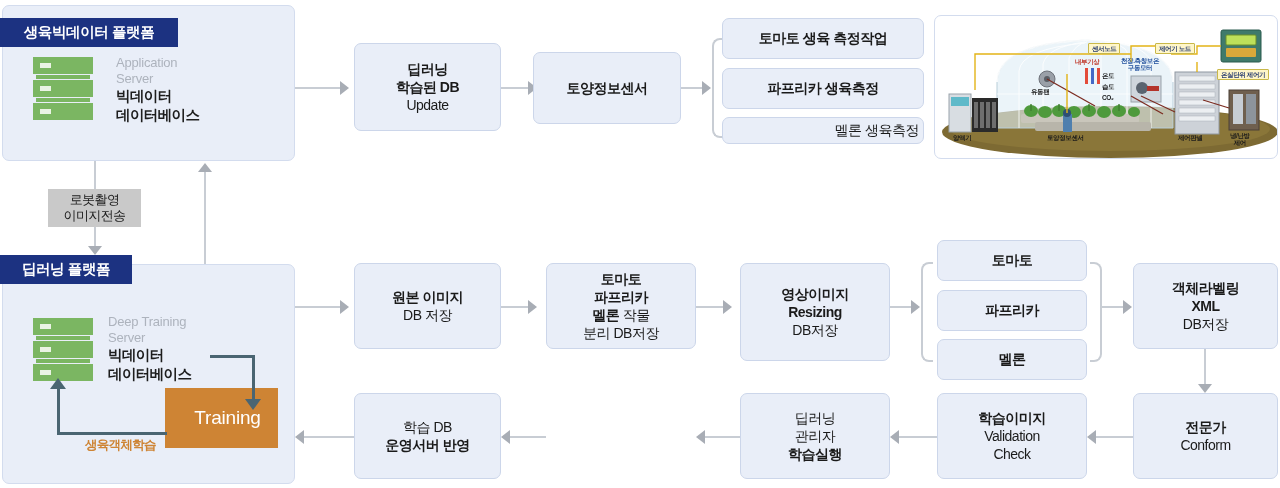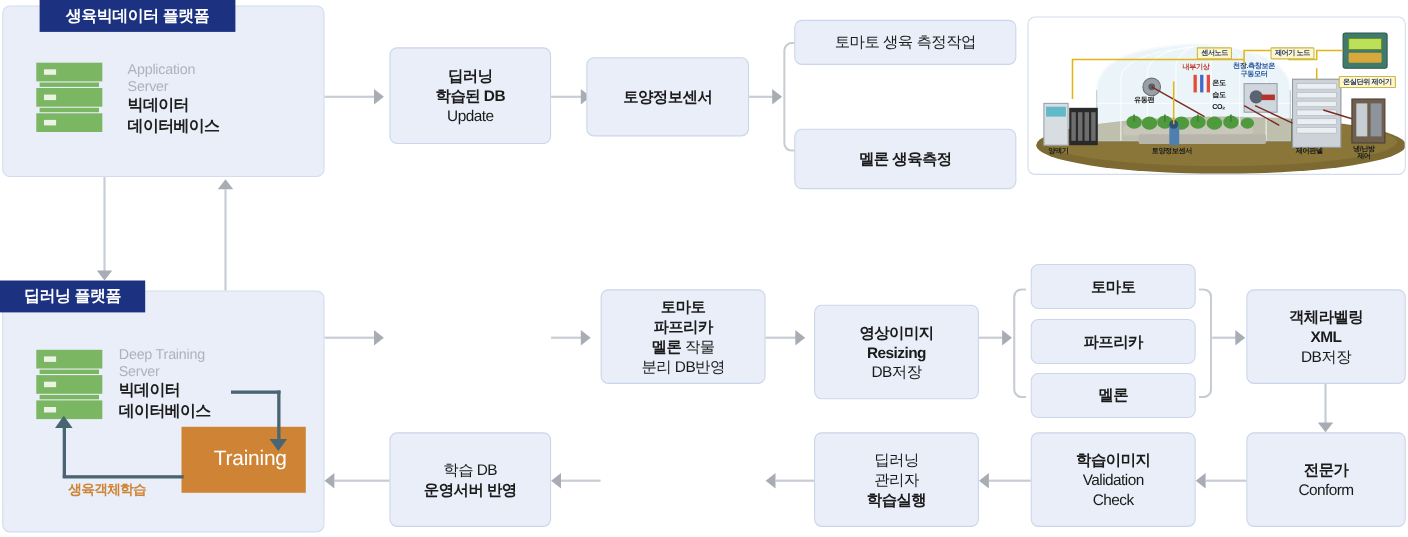--- a/index.html
+++ b/index.html
@@ -105,21 +105,21 @@
     padding:1px 3px;white-space:nowrap;border-radius:1px;line-height:1.1;
   }
   .gh-txt{position:absolute;font-size:6.5px;font-weight:bold;letter-spacing:-0.4px;white-space:nowrap;line-height:1.1;}
 </style>
 </head>
 <body>
 
 <div id="stage">
 
   <div class="panel" style="left:2px;top:5px;width:293px;height:156px;"></div>
-  <div class="panel-title" style="left:0px;top:0px;width:178px;height:29px;margin-left:36px;">생육빅데이터 플랫폼</div>
+  <div class="panel-title" style="left:0px;top:18px;width:178px;height:29px;">생육빅데이터 플랫폼</div>
 
   <div class="server-icon" style="left:33px;top:57px;">
     <div class="slab" style="top:0px;">
         <i></i>
       </div>
     <div class="rail" style="top:18px;"></div>
     <div class="slab" style="top:23px;">
         <i></i>
       </div>
     <div class="rail" style="top:41px;"></div>
@@ -156,24 +156,26 @@
   <div class="training" style="left:165px;top:388px;width:101px;height:60px;padding-left:12px;">Training</div>
 
   <div class="dline-h" style="left:210px;top:355px;width:45px;"></div>
   <div class="dline-v" style="left:210px;top:355px;height:0px;"></div>
   <div class="dline-v" style="left:252px;top:355px;height:44px;"></div>
   <div class="dar-d" style="left:245px;top:399px;"></div>
 
   <div class="dline-h" style="left:57px;top:432px;width:110px;"></div>
   <div class="dline-v" style="left:57px;top:388px;height:46px;"></div>
   <div class="dar-u" style="left:50px;top:378px;"></div>
-  <div class="loop-label" style="left:62px;top:437px;text-align:right;">생육객체학습</div>
+  <div class="loop-label" style="left:85px;top:437px;text-align:right;">생육객체학습</div>
 
   <div class="vline" style="left:94px;top:161px;height:92px;"></div>
   <div class="ar-d" style="left:88px;top:246px;"></div>
+  <div class="tag" style="left:48px;top:189px;width:93px;height:38px;">로봇촬영
+이미지전송</div>
 
   <div class="vline" style="left:204px;top:172px;height:92px;"></div>
   <div class="ar-u" style="left:198px;top:163px;"></div>
 
   <div class="hline" style="left:295px;top:87px;width:45px;"></div>
   <div class="ar-r" style="left:340px;top:81px;"></div>
 
   <div class="box" style="left:354px;top:43px;width:147px;height:88px;">
     <span>
       <span class="ln b">딥러닝</span>
@@ -188,24 +190,27 @@
   <div class="box" style="left:533px;top:52px;width:148px;height:72px;">
     <span>
       <span class="ln b">토양정보센서</span>
     </span>
   </div>
 
   <div class="hline" style="left:681px;top:87px;width:22px;"></div>
   <div class="ar-r" style="left:702px;top:81px;"></div>
   <div class="bracket left" style="left:712px;top:38px;width:12px;height:100px;"></div>
 
-  <div class="box" style="left:722px;top:18px;width:202px;height:41px;font-weight:normal;">
+  <div class="box" style="left:722px;top:18px;width:202px;height:41px;font-weight:bold;">
     <span class="ln">토마토 생육 측정작업</span>
   </div>
-  <div class="box" style="left:722px;top:117px;width:202px;height:55px;font-weight:bold;">
+  <div class="box" style="left:722px;top:68px;width:202px;height:41px;font-weight:bold;">
+    <span class="ln">파프리카 생육측정</span>
+  </div>
+  <div class="box" style="left:722px;top:117px;width:202px;height:27px;font-weight:normal;justify-content:flex-end;">
     <span class="ln">멜론 생육측정</span>
   </div>
 
   <div class="photo" style="left:934px;top:15px;width:344px;height:144px;">
     <svg width="344" height="144" viewBox="0 0 344 144">
 
       <ellipse cx="175" cy="116" rx="168" ry="26" fill="#7d6a33"></ellipse>
       <ellipse cx="175" cy="113" rx="160" ry="22" fill="#8a7639"></ellipse>
 
       <path d="M62 112 L62 66 Q62 28 150 24 Q238 28 238 66 L238 112 Z" fill="#dfeef5" fill-opacity="0.62" stroke="#b9ced9" stroke-width="1"></path>
@@ -313,37 +318,43 @@
     <div class="gh-txt" style="left:18px;top:118px;color:#1a1a1a;">양액기</div>
     <div class="gh-txt" style="left:112px;top:118px;color:#1a1a1a;">토양정보센서</div>
     <div class="gh-txt" style="left:243px;top:118px;color:#1a1a1a;">제어판넬</div>
     <div class="gh-txt" style="left:295px;top:116px;color:#1a1a1a;white-space:pre-line;text-align:center;">냉/난방
 제어</div>
   </div>
 
   <div class="hline" style="left:295px;top:306px;width:45px;"></div>
   <div class="ar-r" style="left:340px;top:300px;"></div>
 
+  <div class="box" style="left:354px;top:263px;width:147px;height:86px;">
+    <span>
+      <span class="ln b">원본 이미지</span>
+      <span class="ln">DB 저장</span>
+    </span>
+  </div>
 
   <div class="hline" style="left:501px;top:306px;width:28px;"></div>
   <div class="ar-r" style="left:528px;top:300px;"></div>
 
   <div class="box" style="left:546px;top:263px;width:150px;height:86px;">
     <span>
       <span class="ln b">토마토</span>
       <span class="ln b">파프리카</span>
       <span class="ln"><span class="b">멜론</span><span> 작물</span></span>
-      <span class="ln">분리 DB반영</span>
+      <span class="ln">분리 DB저장</span>
     </span>
   </div>
 
   <div class="hline" style="left:696px;top:306px;width:28px;"></div>
   <div class="ar-r" style="left:723px;top:300px;"></div>
 
-  <div class="box" style="left:740px;top:277px;width:150px;height:86px;">
+  <div class="box" style="left:740px;top:263px;width:150px;height:98px;">
     <span>
       <span class="ln b">영상이미지</span>
       <span class="ln b">Resizing</span>
       <span class="ln">DB저장</span>
     </span>
   </div>
 
   <div class="hline" style="left:890px;top:306px;width:22px;"></div>
   <div class="ar-r" style="left:911px;top:300px;"></div>
   <div class="bracket left" style="left:921px;top:262px;width:12px;height:100px;"></div>

